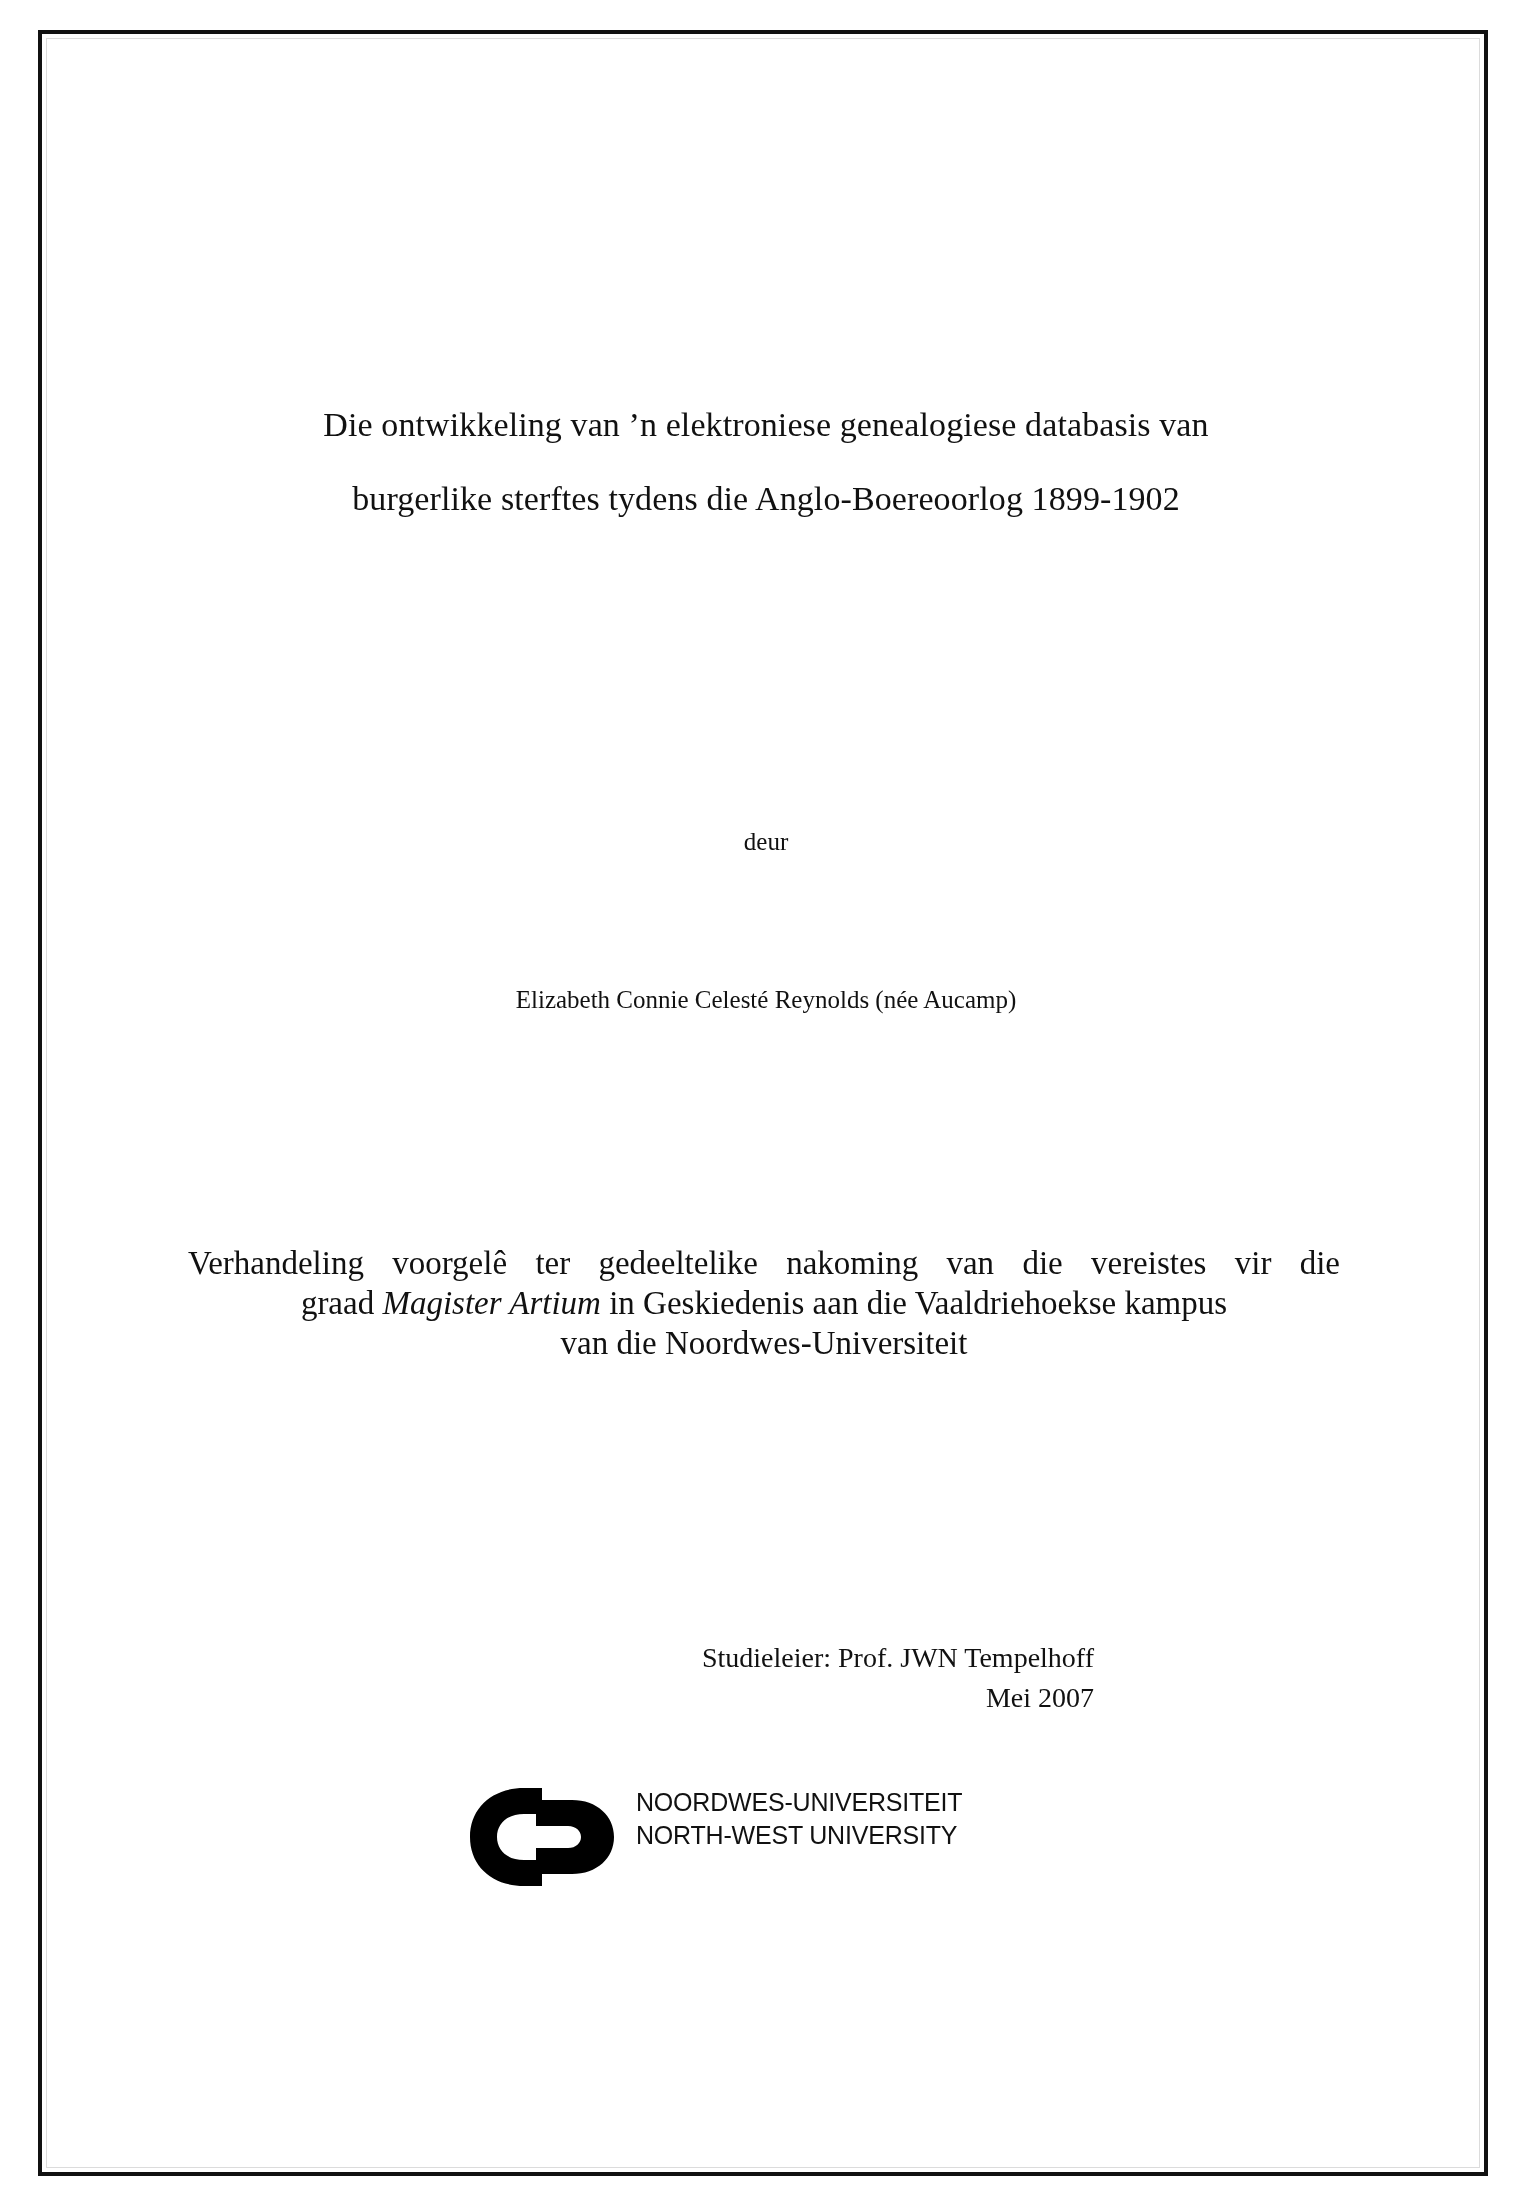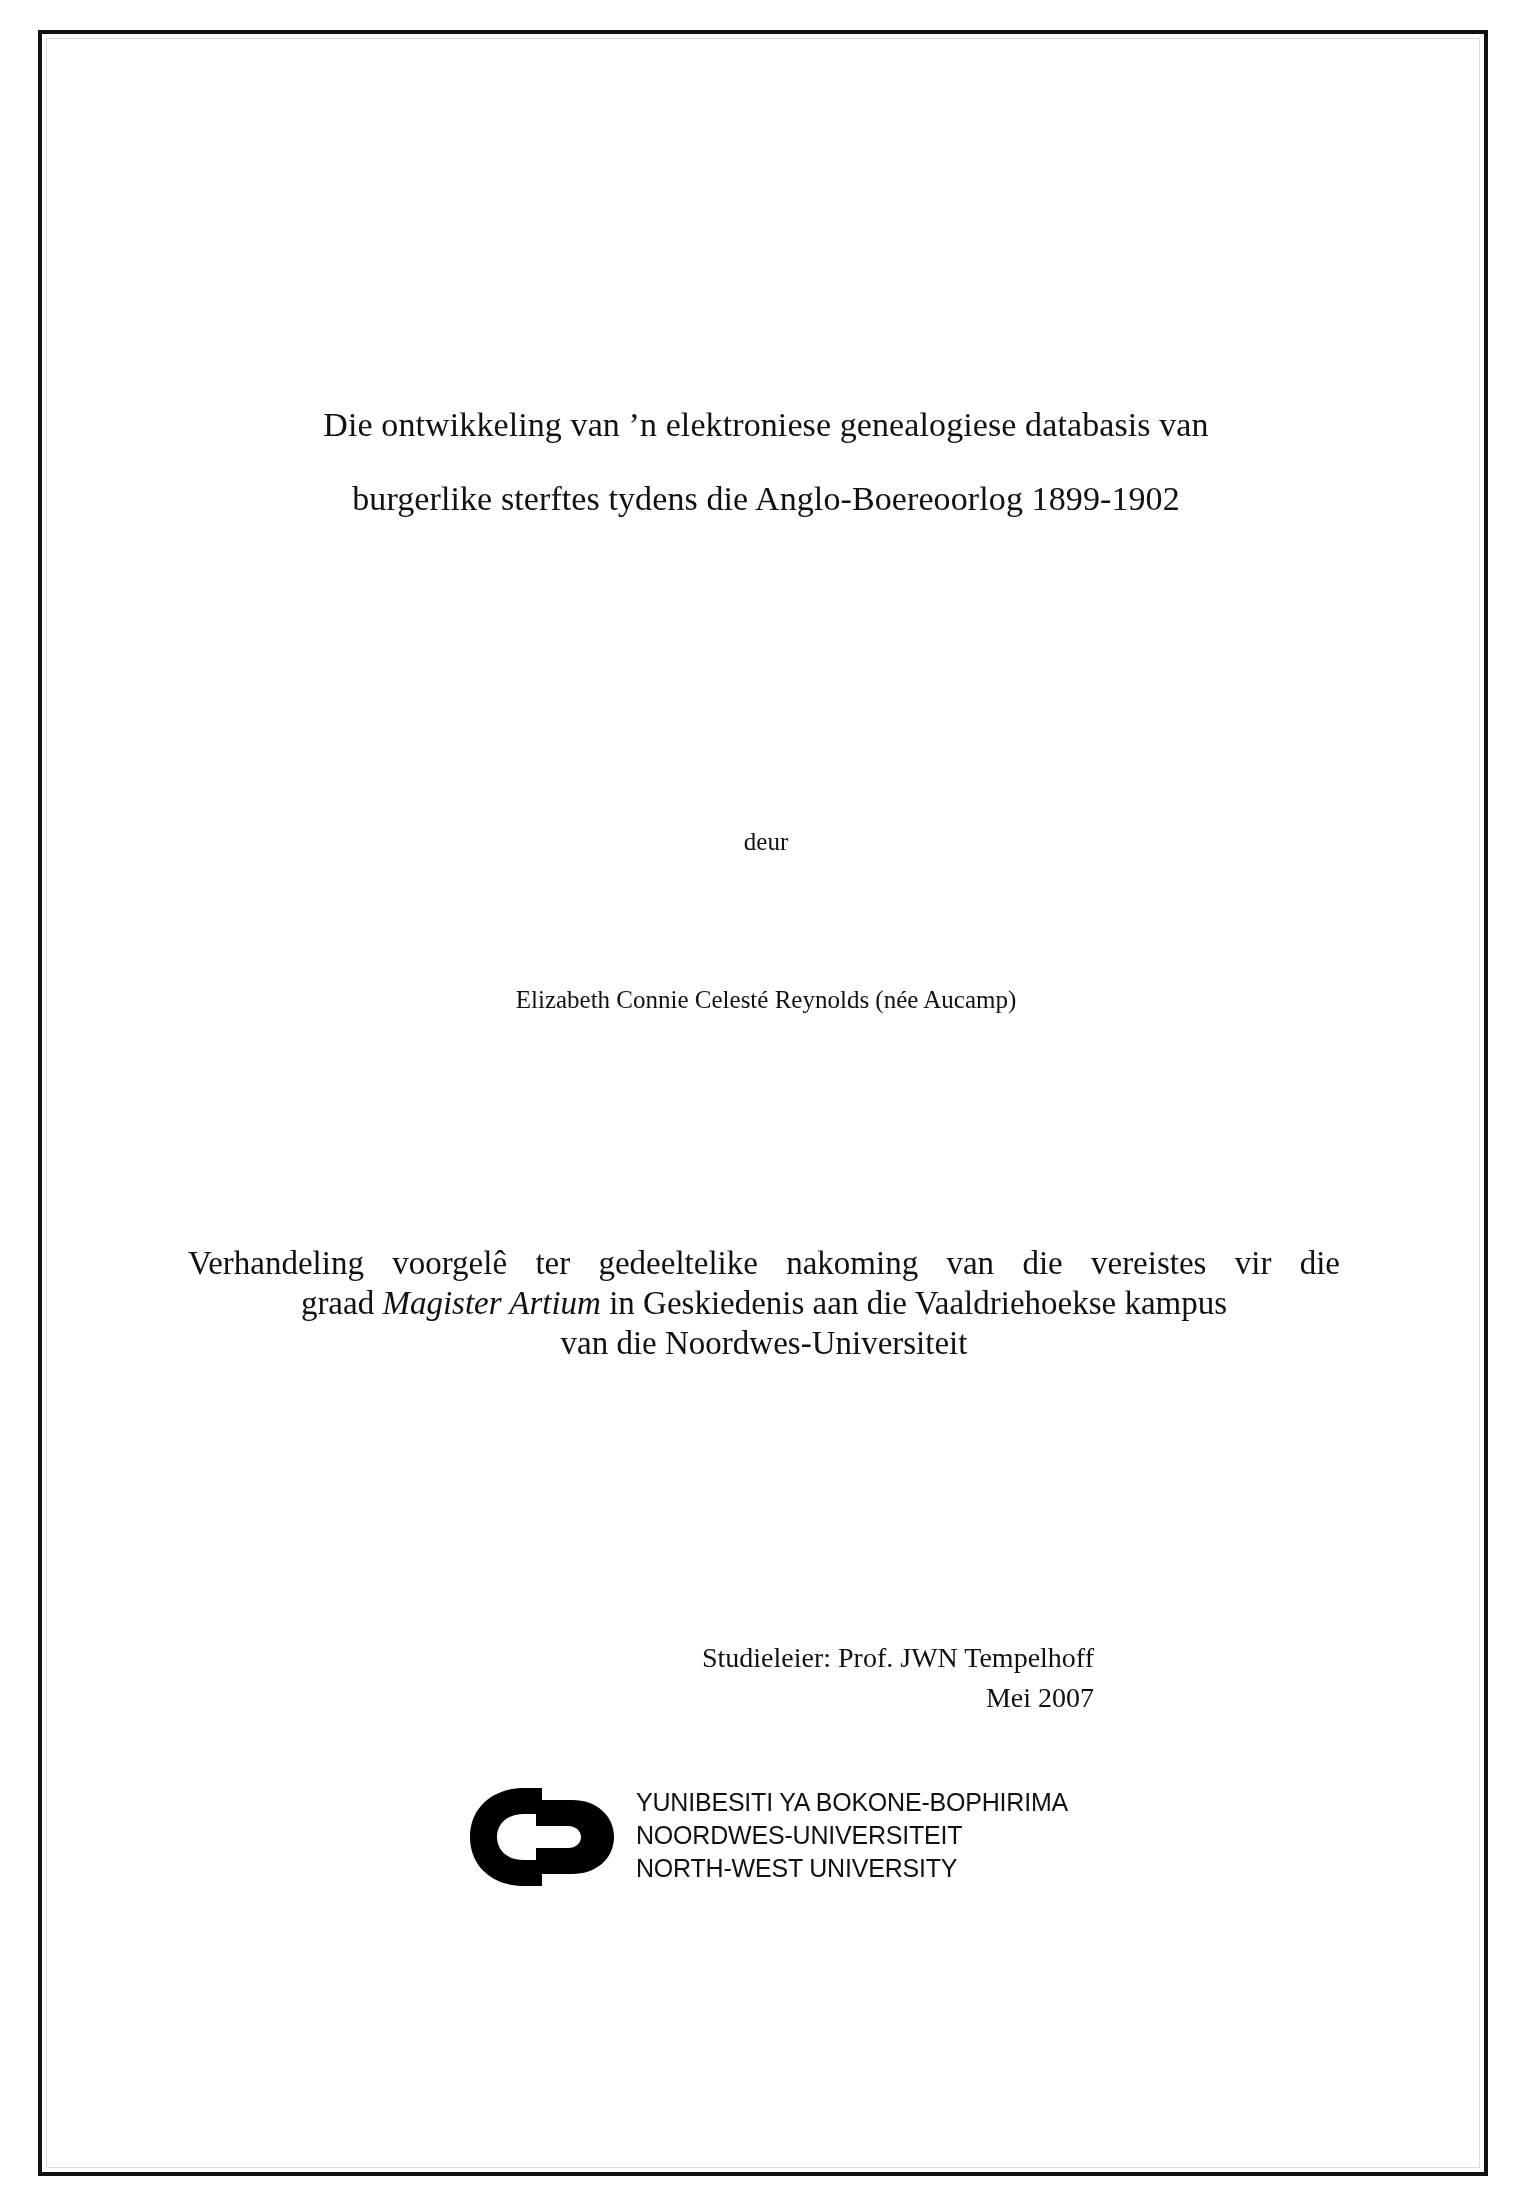--- a/index.html
+++ b/index.html
@@ -175,20 +175,19 @@
     <div class="logo-block">
       <div class="logo-mark">
         <svg viewBox="0 0 158 102" width="158" height="102" aria-hidden="true">
 
           <path d="M60 2 C28 2 6 22 6 51 C6 80 28 100 60 100 L78 100 L78 74 L60 74 C43 74 33 64 33 51 C33 38 43 28 60 28 L78 28 L78 2 Z" fill="#000000"></path>
           <path d="M72 14 L108 14 C133 14 150 30 150 51 C150 72 133 88 108 88 L72 88 L72 62 L104 62 C112 62 117 57 117 51 C117 45 112 40 104 40 L72 40 Z" fill="#000000"></path>
           <rect x="62" y="40" width="26" height="22" fill="#ffffff"></rect>
         </svg>
       </div>
       <div class="logo-text">
-        <div>YUNIBESITI YA BOKONE-BOPHIRIMA</div>
         <div>NOORDWES-UNIVERSITEIT</div>
         <div>NORTH-WEST UNIVERSITY</div>
       </div>
     </div>
 
   </div>
 </div>
 
 </body></html>

